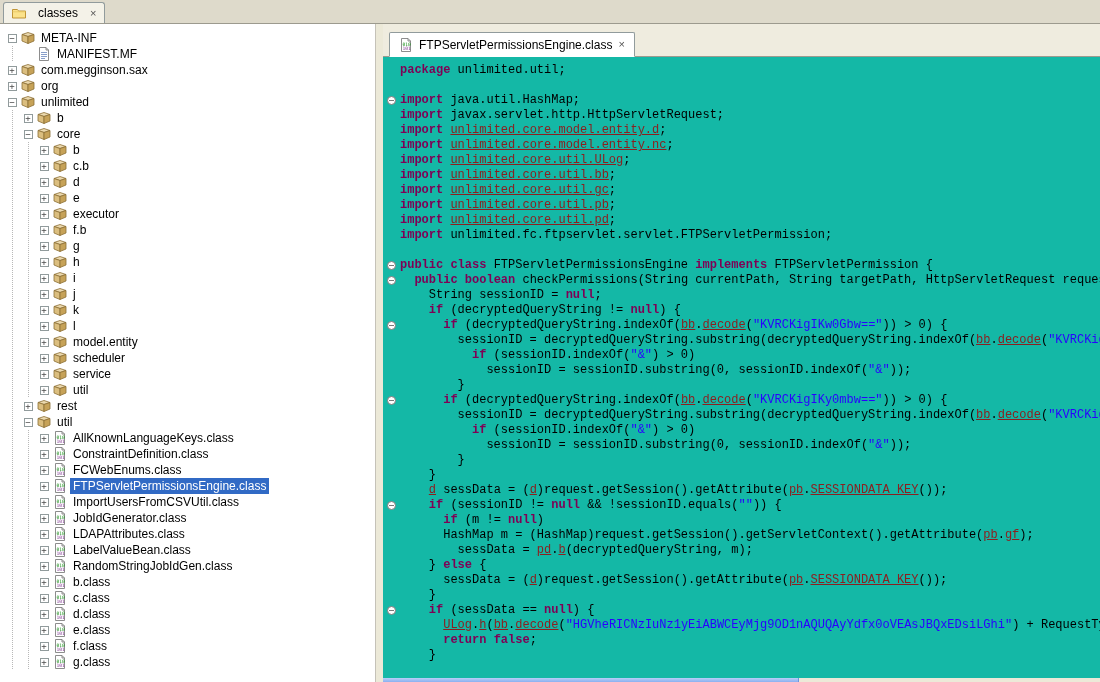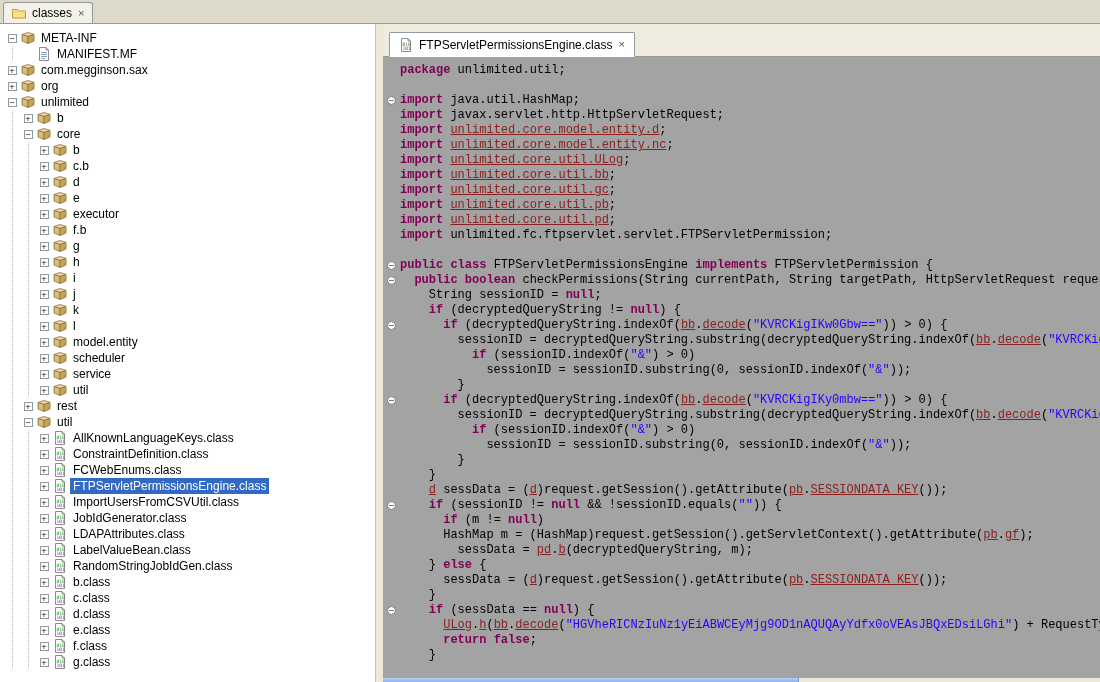--- a/index.html
+++ b/index.html
@@ -3,21 +3,21 @@
 <meta charset="utf-8">
 <style>
   * { margin:0; padding:0; box-sizing:border-box; }
   html,body { width:1100px; height:682px; overflow:hidden;
     font-family:"Liberation Sans",sans-serif; background:#ECE9D8; }
   .app { width:1100px; height:682px; display:flex; flex-direction:column; }
 
   
   .jar-tabbar { height:24px; background:#DEDACB; border-bottom:1px solid #9C9A8E;
     display:flex; align-items:flex-end; padding-left:3px; flex:none; }
-  .jar-tab { height:21px; display:flex; align-items:center; gap:5px; padding:0 7px;
+  .jar-tab { height:21px; display:flex; align-items:center; gap:11px; padding:0 7px;
     background:#F4F2E8; border:1px solid #919B9C; border-bottom:none;
     border-radius:3px 3px 0 0; font-size:12px; color:#000; }
   .tab-close { font-size:11px; color:#555; line-height:1; cursor:pointer; padding:0 1px; }
   .tab-icon { width:16px; height:16px; display:inline-flex; align-items:center; }
   .tab-label { white-space:nowrap; }
 
   
   .main { flex:1; display:flex; min-height:0; }
   .tree-panel { width:376px; flex:none; background:#FFFFFF; overflow:hidden;
     border-right:1px solid #C5C2B8; padding-top:6px; }
@@ -38,21 +38,21 @@
   .tree-row.selected .tree-label { background:var(--selection-bg,#316AC5); color:var(--selection-fg,#FFFFFF); }
 
   
   .editor-tabbar { height:33px; flex:none; background:#EFECDF; border-bottom:1px solid #9C9A8E;
     display:flex; align-items:flex-end; padding-left:6px; }
   .editor-tab { height:25px; margin-bottom:-1px; display:flex; align-items:center; gap:5px;
     padding:0 8px; background:#FFFFFF; border:1px solid #919B9C; border-bottom:1px solid #FFFFFF;
     border-radius:2px 2px 0 0; font-size:12px; }
 
   
-  .code-area { flex:1; min-height:0; overflow:hidden; background:#a3a3a3; padding-top:6px; }
+  .code-area { flex:1; min-height:0; overflow:hidden; background:#14b8a6; padding-top:6px; }
   .code-line { height:15px; display:flex; overflow:hidden; }
   .gutter { width:17px; flex:none; display:flex; align-items:center; justify-content:center; }
   .fold { width:9px; height:9px; border:1px solid #7A7A7A; border-radius:50%;
     background:#FFFFFF; position:relative; cursor:pointer; }
   .fold::after { content:""; position:absolute; left:1px; right:1px; top:3px; height:1px; background:#7A7A7A; }
   .code-text { white-space:pre; font:12px/15px "Liberation Mono","DejaVu Sans Mono",monospace; color:#000; }
   .code-text .k { color:var(--keyword,#7F0055); font-weight:bold; }
   .code-text .s { color:var(--string,#2A00FF); }
   .code-text .l { color:var(--link,#8B2020); text-decoration:underline; cursor:pointer; }
   .code-text .p { color:#000; }

